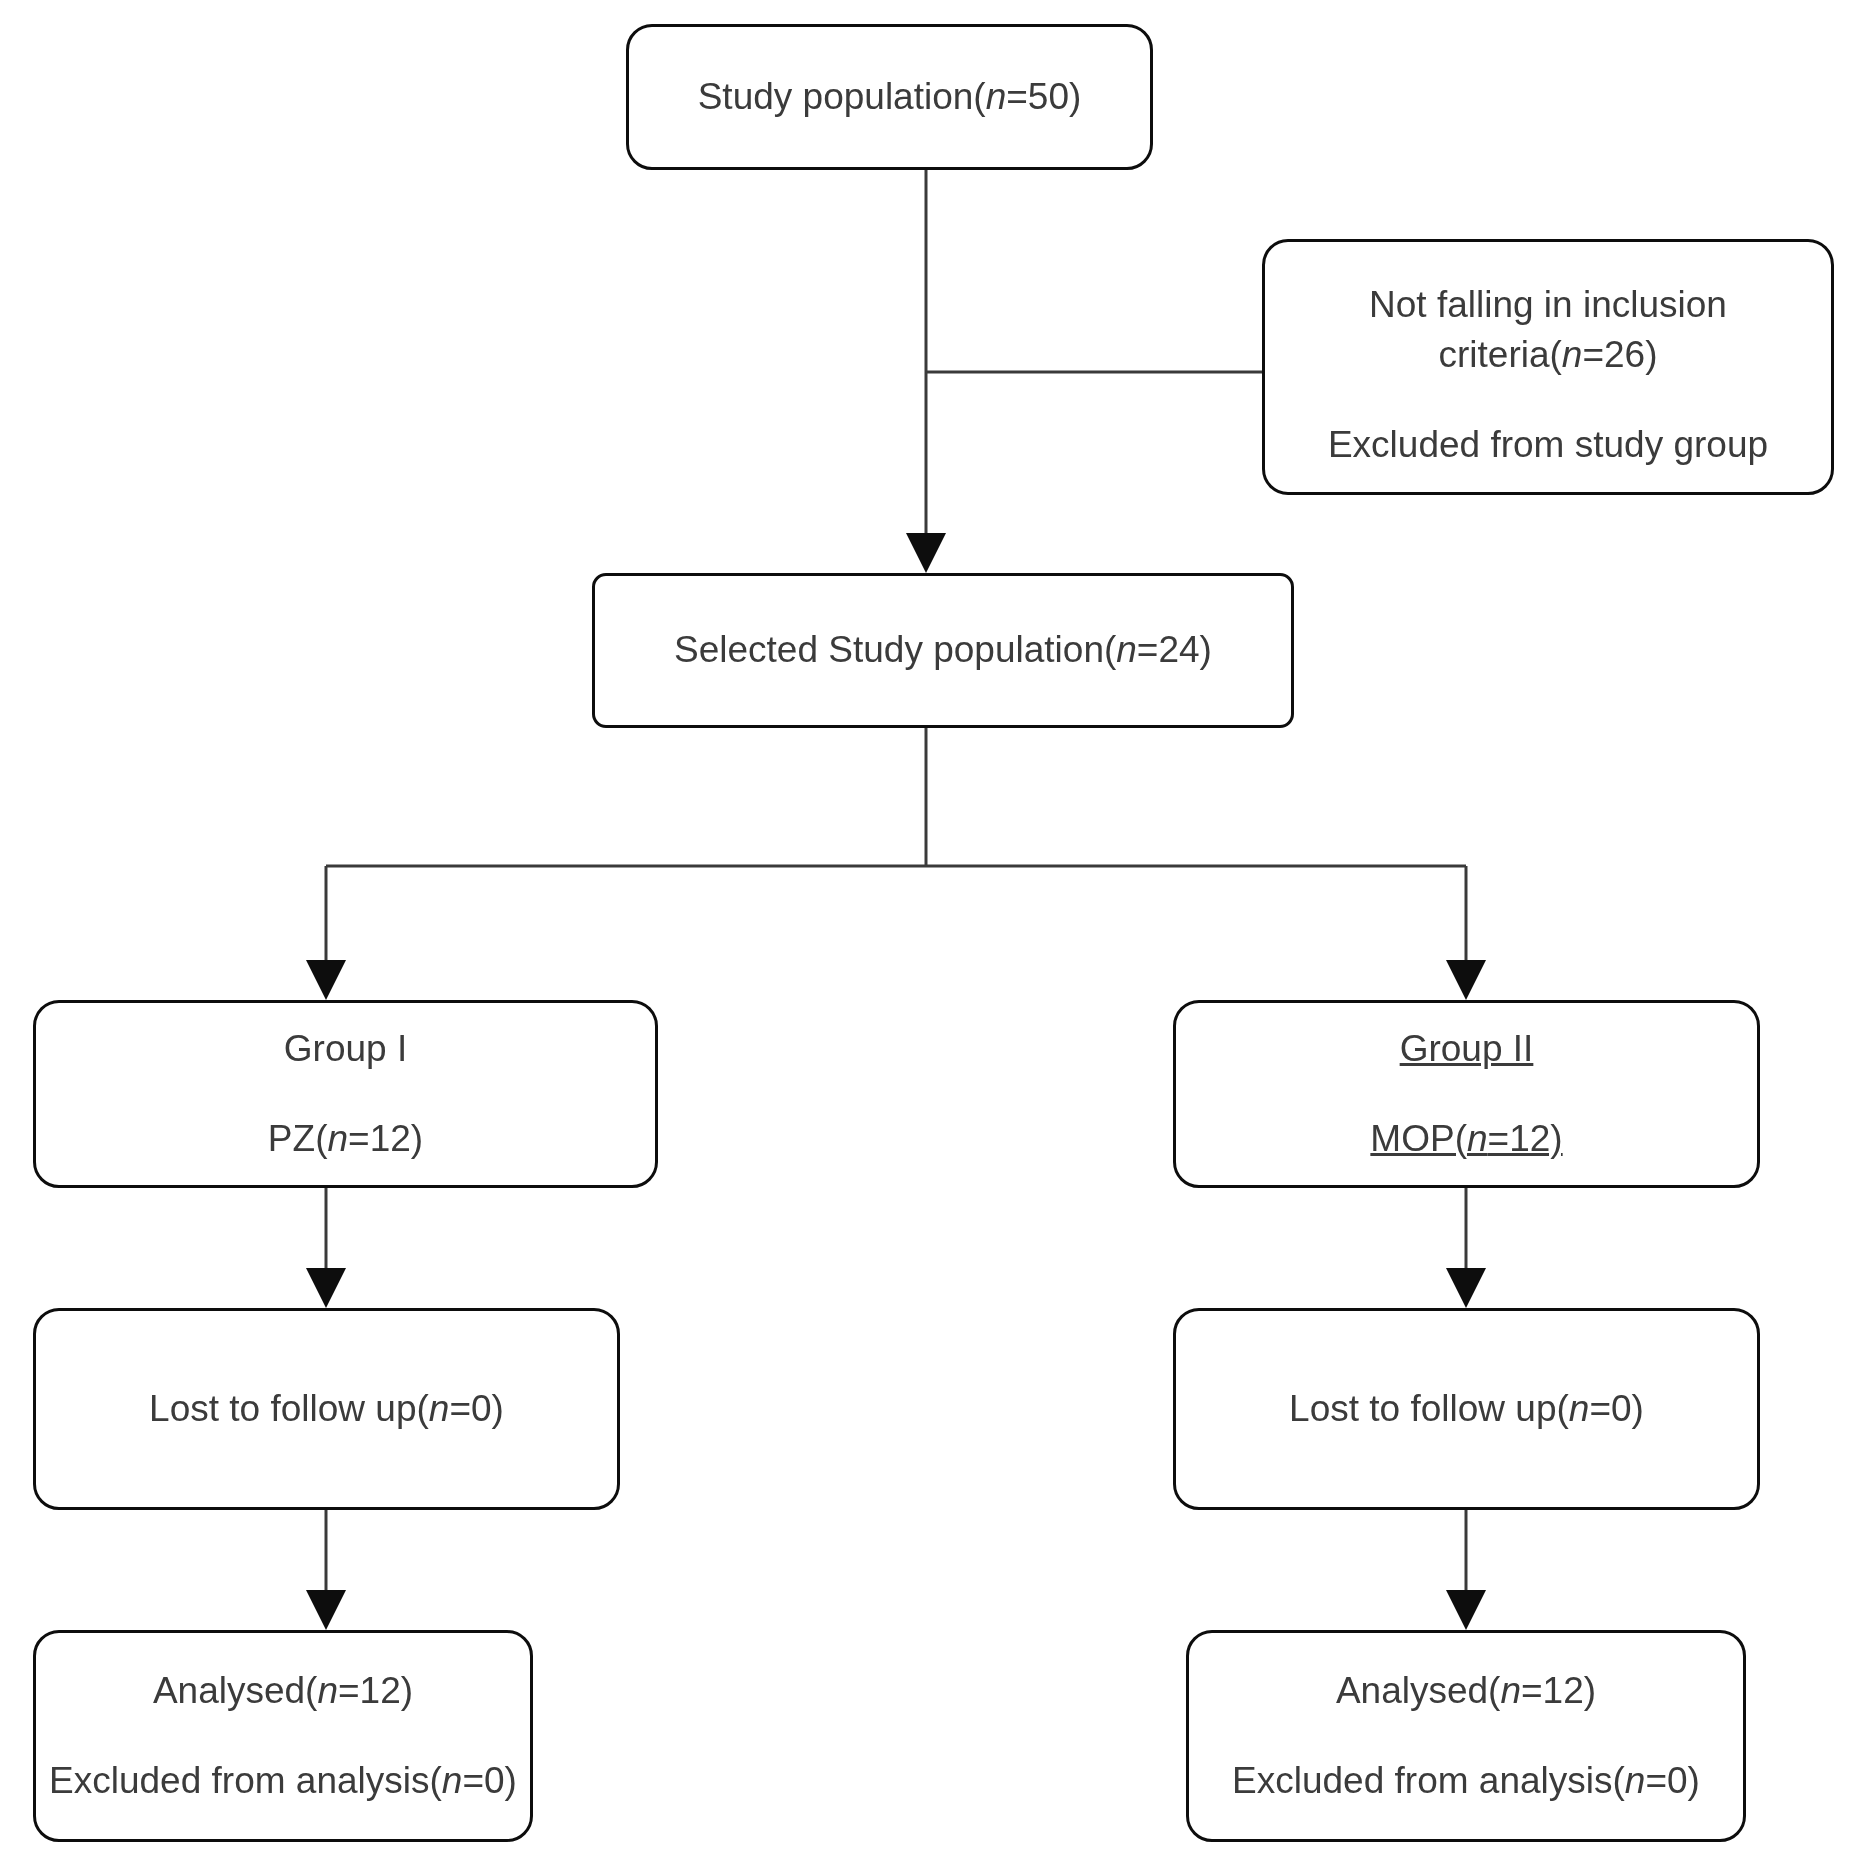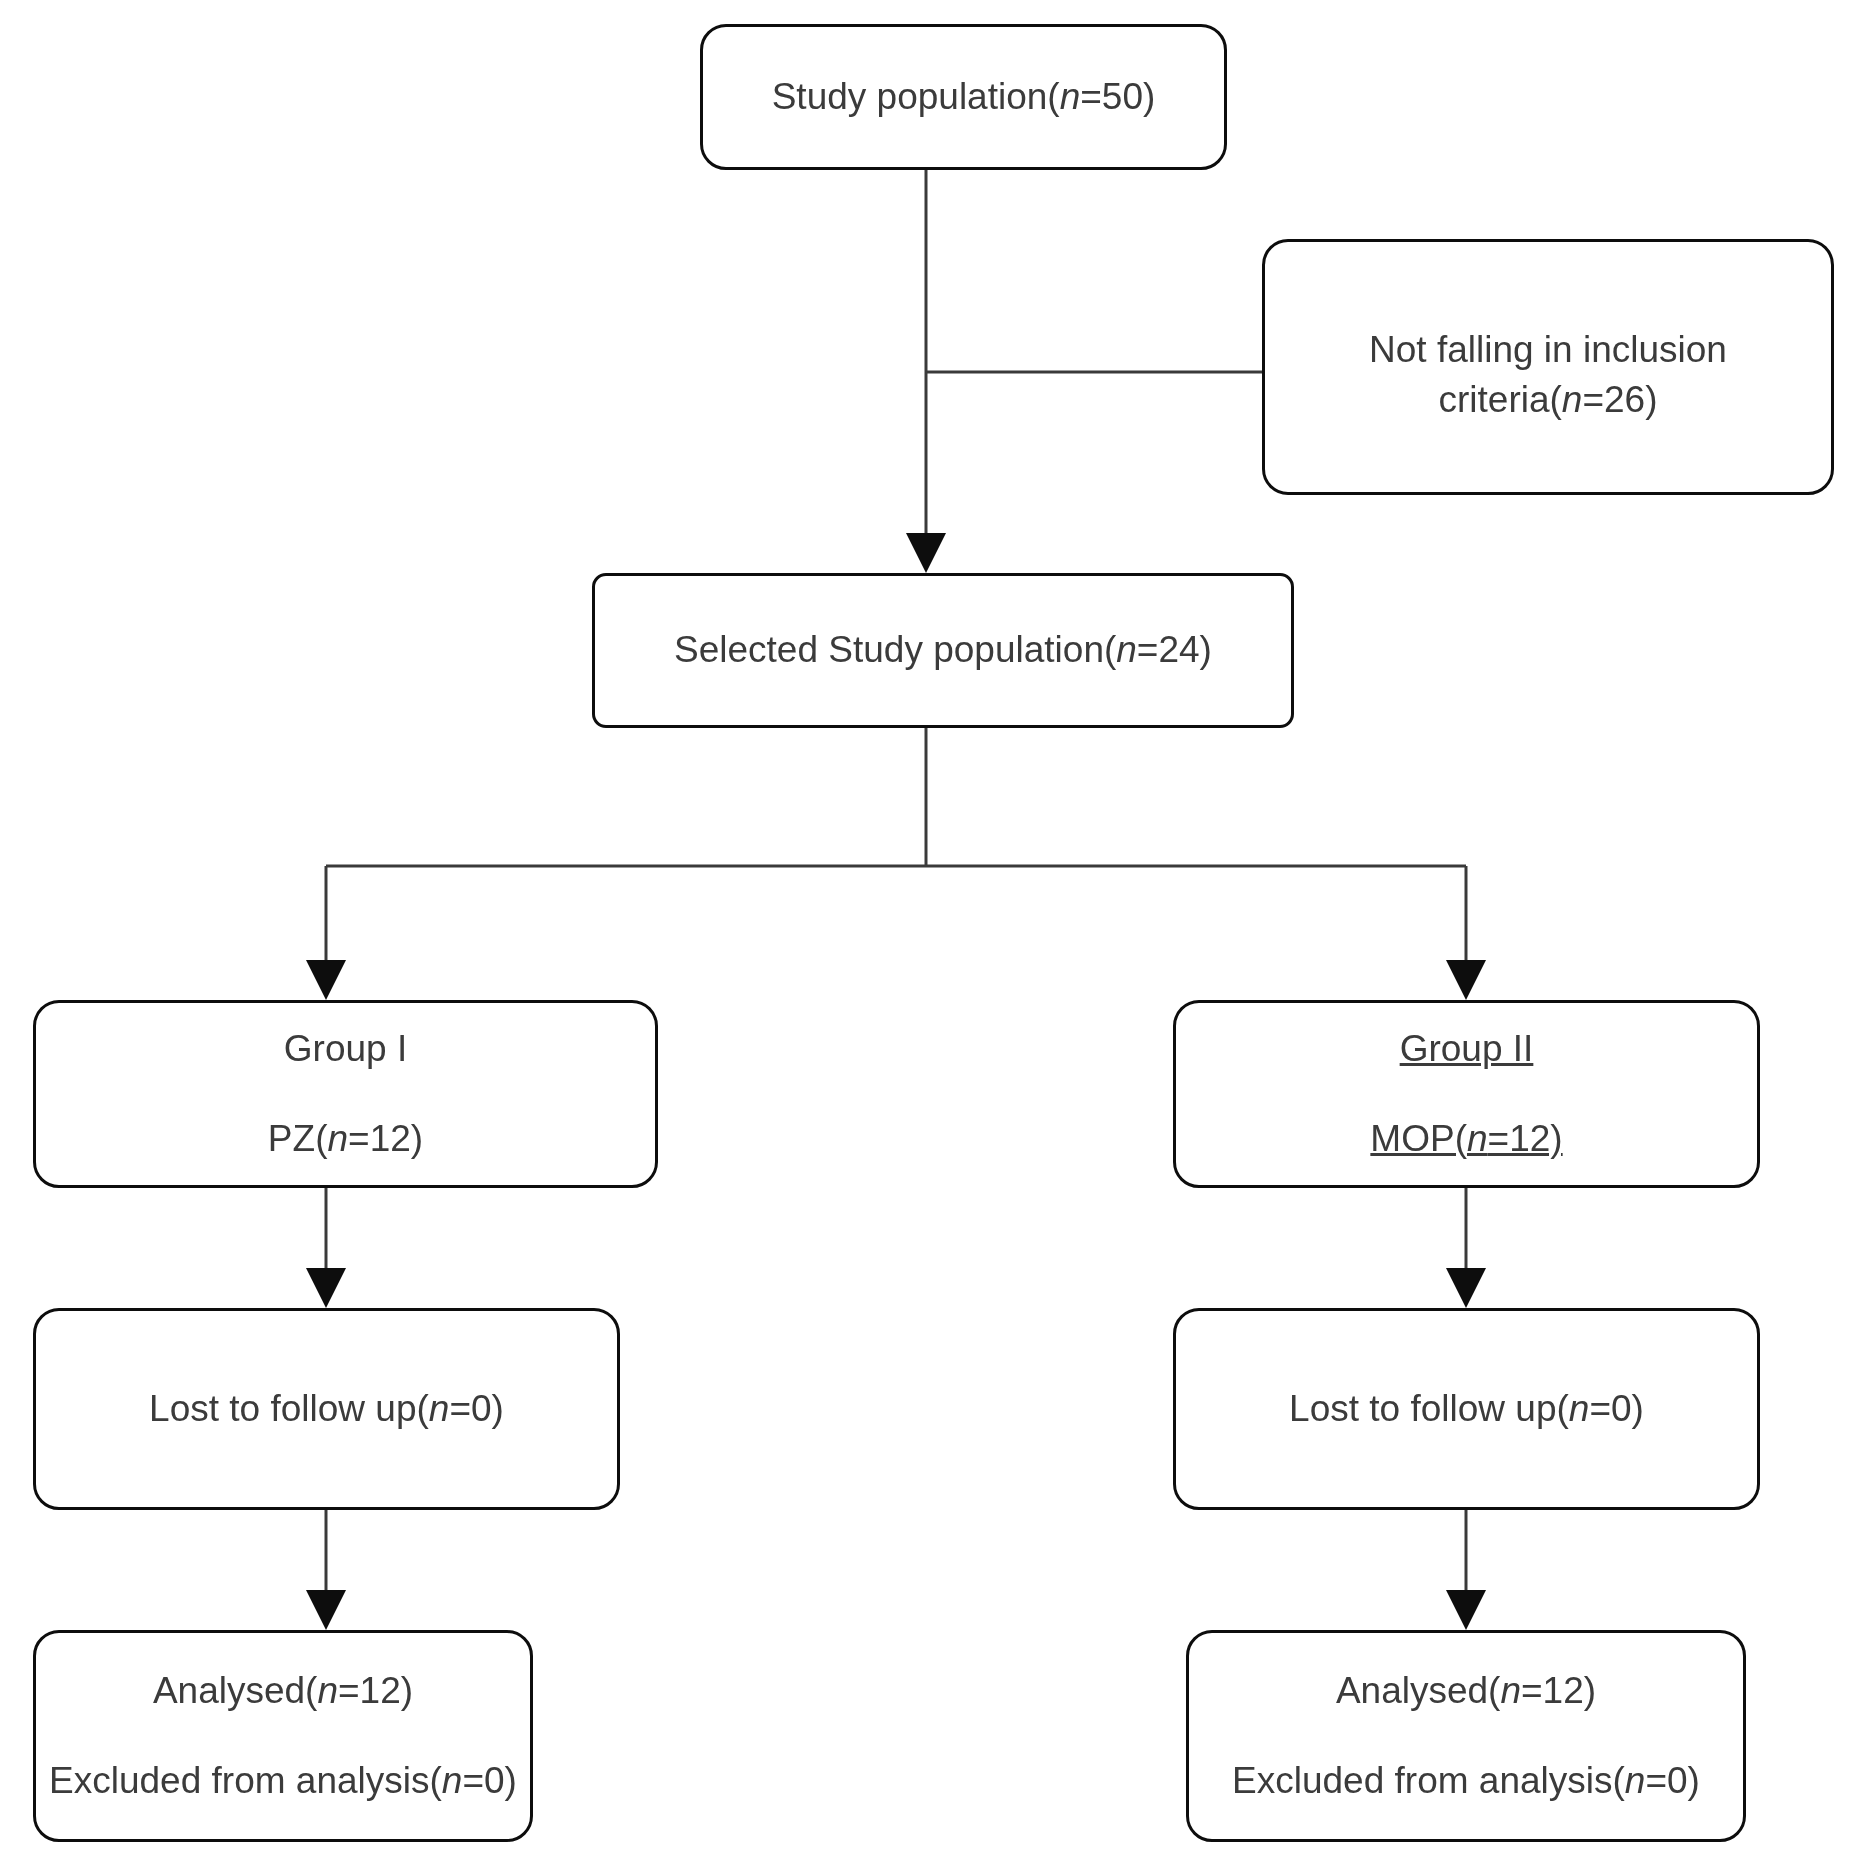--- a/index.html
+++ b/index.html
@@ -87,27 +87,28 @@
     <line x1="1466" y1="1188" x2="1466" y2="1280"></line>
     <polygon class="arrowhead" points="1466,1308 1446,1268 1486,1268"></polygon>
 
     <line x1="326" y1="1510" x2="326" y2="1602"></line>
     <polygon class="arrowhead" points="326,1630 306,1590 346,1590"></polygon>
 
     <line x1="1466" y1="1510" x2="1466" y2="1602"></line>
     <polygon class="arrowhead" points="1466,1630 1446,1590 1486,1590"></polygon>
   </svg>
 
-  <div class="node" style="left:700px; top:24px; width:527px; height:146px;">
+  <div class="node" style="left:626px; top:24px; width:527px; height:146px;">
     <span class="line"><span>Study population(</span><em>n</em><span>=50)</span></span>
   </div>
 
   <div class="node" style="left:1262px; top:239px; width:572px; height:256px; padding:10px 24px;">
     <span class="line" style="margin-top:16px;">Not falling in inclusion</span>
     <span class="line" style="margin-top:4px;"><span>criteria(</span><em>n</em><span>=26)</span></span>
+    <span class="line">Excluded from study group</span>
   </div>
 
   <div class="node" style="left:592px; top:573px; width:702px; height:155px;border-radius:14px;">
     <span class="line"><span>Selected Study population(</span><em>n</em><span>=24)</span></span>
   </div>
 
   <div class="node" style="left:33px; top:1000px; width:625px; height:188px;">
     <span class="line">Group I</span>
     <span class="line"><span>PZ(</span><em>n</em><span>=12)</span></span>
   </div>

